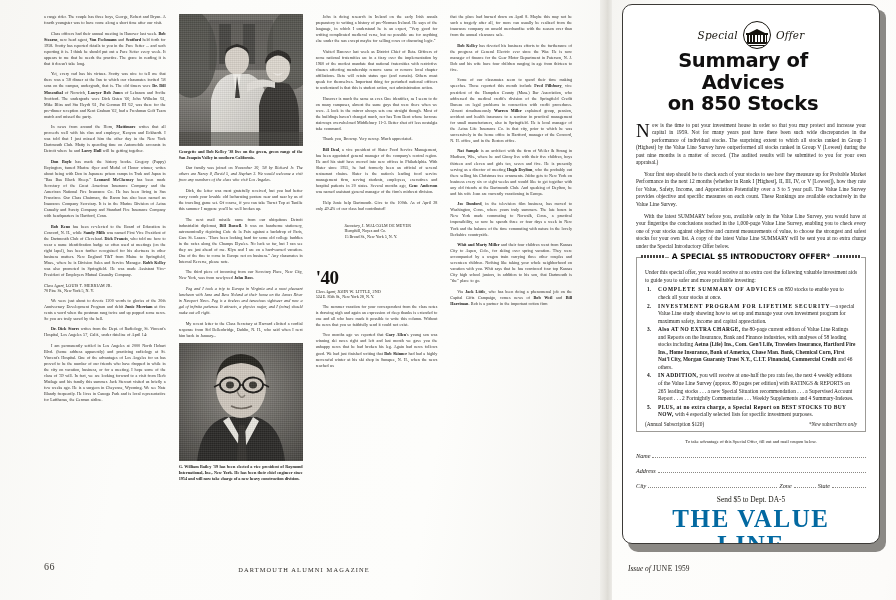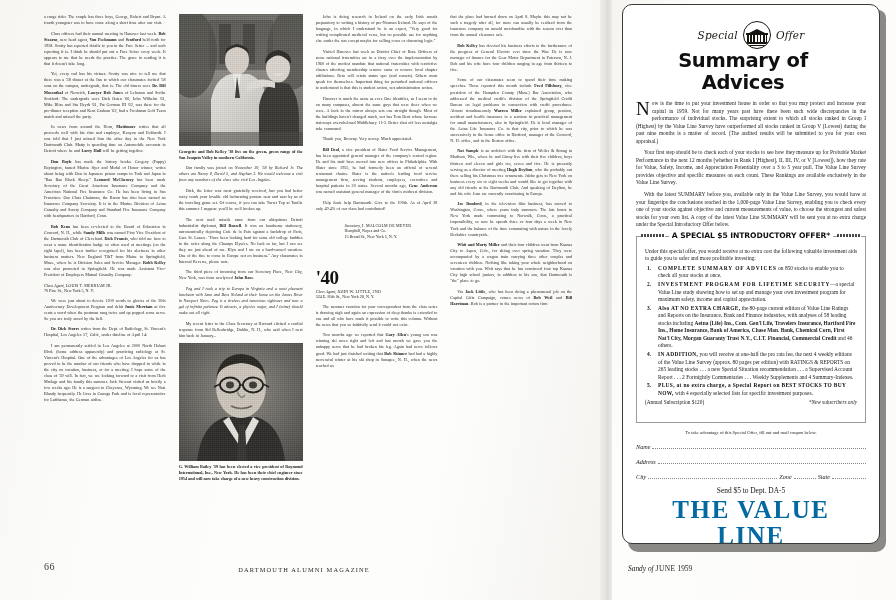--- a/index.html
+++ b/index.html
@@ -257,21 +257,21 @@
     font-size: 19px;
     line-height: 15px;
     padding: 1px 2px 0 0;
     font-family: "Liberation Serif", serif;
     color: #111010;
   }
   .offer-panel {
     position: relative;
     margin: 7px 0 0 0;
     border: 1px solid #9d9b97;
-    padding: 11px 8px 17px 8px;
+    padding: 11px 8px 4px 8px;
     background: #fff;
   }
   .offer-title-wrap {
     position: absolute;
     left: 0; right: 0; top: -6px;
     display: flex;
     align-items: center;
     gap: 4px;
     padding: 0 4px;
   }
@@ -559,20 +559,21 @@
           <span class="arch"></span>
           <span class="cols-g"></span>
           <span class="base"></span>
           <span class="base2"></span>
         </span>
         <span class="script">Offer</span>
       </div>
 
       <div class="ad-headline">
         <div>Summary of Advices</div>
+        <div>on 850 Stocks</div>
       </div>
 
       <p class="ad-body dropcap-p">
         <span class="dropcap">N</span><span>ow is the time to put your investment house in order so that you may protect and increase your capital in 1959. Not for many years past have there been such wide discrepancies in the performance of individual stocks. The surprising extent to which all stocks ranked in Group I (Highest) by the Value Line Survey have outperformed all stocks ranked in Group V (Lowest) during the past nine months is a matter of record. (The audited results will be submitted to you for your own appraisal.)</span>
       </p>
       <p class="ad-body">Your first step should be to check each of your stocks to see how they measure up for Probable Market Performance in the next 12 months (whether in Rank I [Highest], II, III, IV, or V [Lowest]), how they rate for Value, Safety, Income, and Appreciation Potentiality over a 3 to 5 year pull. The Value Line Survey provides objective and specific measures on each count. These Rankings are available exclusively in the Value Line Survey.</p>
       <p class="ad-body">With the latest SUMMARY before you, available only in the Value Line Survey, you would have at your fingertips the conclusions reached in the 1,000-page Value Line Survey, enabling you to check every one of your stocks against objective and current measurements of value, to choose the strongest and safest stocks for your own list. A copy of the latest Value Line SUMMARY will be sent you at no extra charge under the Special Introductory Offer below.</p>
 
       <div class="offer-panel">
         <div class="offer-title-wrap">
@@ -616,19 +617,19 @@
         <span class="dots" style="max-width:34px"></span>
       </div>
 
       <div class="send-line">Send $5 to Dept. DA-5</div>
       <div class="vl-name">THE VALUE LINE</div>
       <div class="vl-sub">INVESTMENT SURVEY</div>
 
     </div>
 
     <div class="running-right">
-      <i>Sandy of</i>
+      <i>Issue of</i>
       <span class="sc">JUNE</span>
       <span>1959</span>
     </div>
     <div class="folio-right">67</div>
   </div>
 </div>
 
 </body></html>

